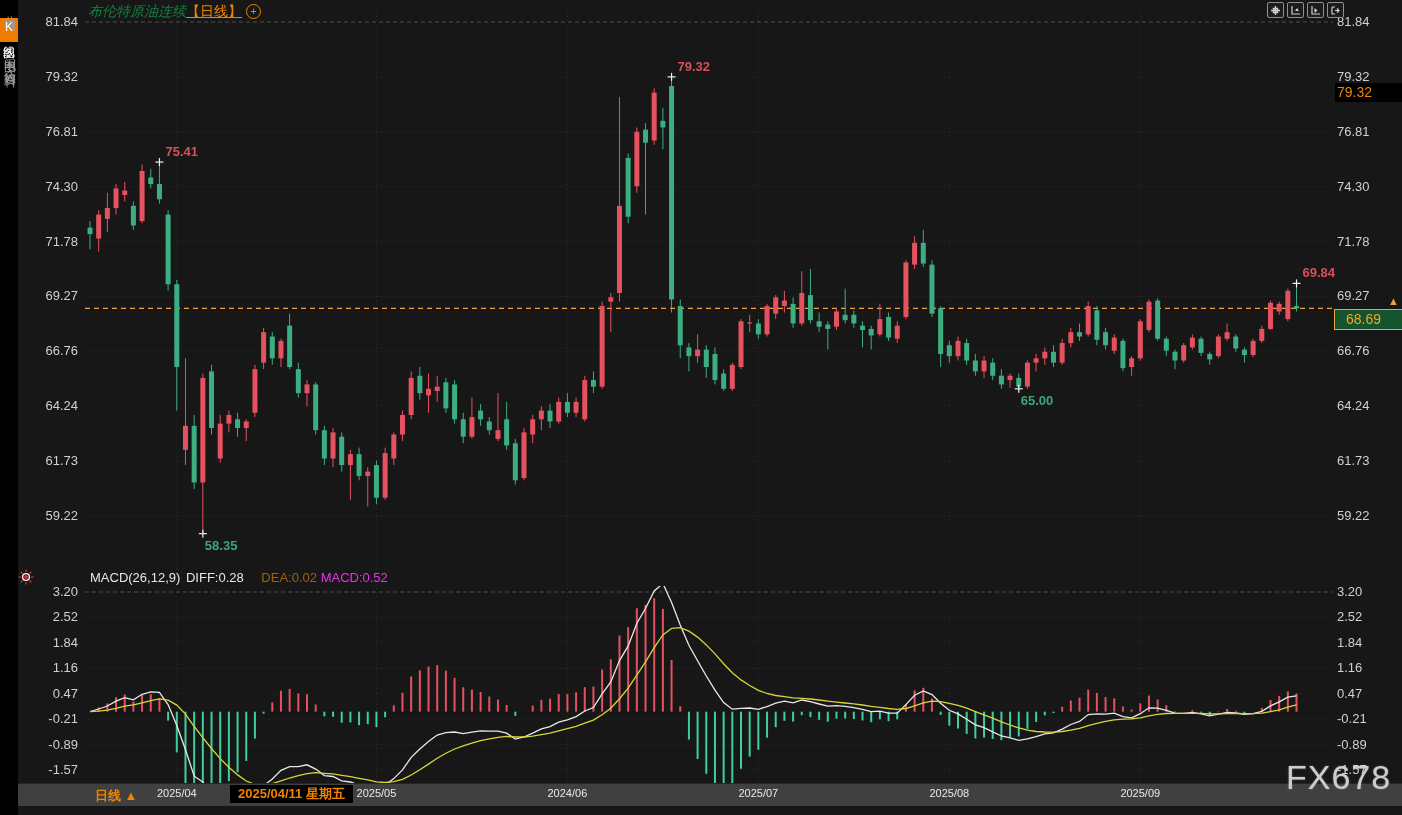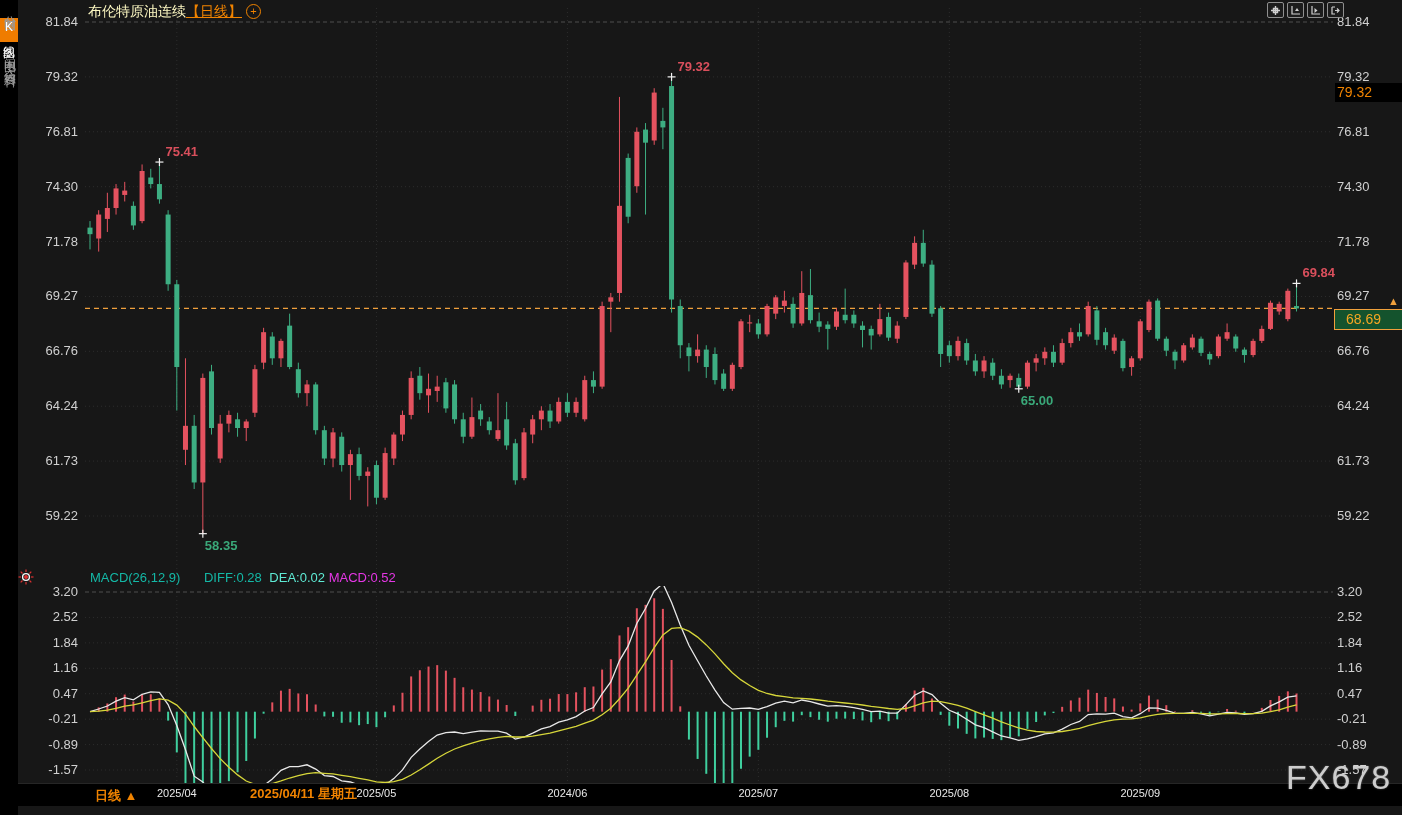--- a/index.html
+++ b/index.html
@@ -5,49 +5,49 @@
   html,body{margin:0;padding:0;background:#161616;}
   #stage{position:relative;width:1402px;height:815px;background:#171717;overflow:hidden;
          font-family:"Liberation Sans","DejaVu Sans",sans-serif;}
   
   #sidebar{position:absolute;left:0;top:0;width:18px;height:815px;background:#000;z-index:6;}
   .side-item{writing-mode:vertical-lr;text-orientation:upright;color:#9a9a9a;font-size:12px;
              letter-spacing:2px;margin:6px 0 6px 2px;cursor:pointer;line-height:16px;}
   .side-item.active{background:#ef7c00;color:#fff;margin-left:0;padding:2px 1px;}
   
   #header{position:absolute;left:88px;top:3px;z-index:5;font-size:14px;white-space:nowrap;}
-  #header .t{color:#fef9c3;}
+  #header .t{color:#15803d;font-style:italic;}
   #header .p{color:#f08300;text-decoration:underline;}
   #plus-icon{display:inline-block;width:13px;height:13px;border:1px solid #f08300;border-radius:50%;
              color:#f08300;font-size:11px;line-height:12px;text-align:center;vertical-align:1px;margin-left:4px;}
   
   #toolbar{position:absolute;left:1267px;top:2px;z-index:5;display:flex;gap:3px;}
   .tbtn{width:15px;height:14px;background:#1c1c1c;border:1px solid #8f8f8f;border-radius:2px;
         display:flex;align-items:center;justify-content:center;cursor:pointer;}
   .tbtn svg{display:block;}
   
   #macd-header{position:absolute;left:90px;top:570px;z-index:5;font-size:13px;white-space:nowrap;}
-  #macd-header .w{color:#14b8a6;}
-  #macd-header .y{color:#5eead4;margin-left:4px;}
+  #macd-header .w{color:#e5e5e5;}
+  #macd-header .y{color:#a16207;margin-left:14px;}
   #macd-header .m{color:#e536e5;}
   
   #live-icon{position:absolute;left:18px;top:569px;z-index:5;}
   
   #high-marker{position:absolute;left:1335px;top:83px;width:67px;height:19px;background:#000;
                color:#f08300;font-size:14px;line-height:19px;padding-left:2px;z-index:4;}
   #price-marker{position:absolute;left:1334px;top:309px;width:62px;height:19px;background:#14532d;
                 border:1px solid #f0a03c;color:#f5a623;font-size:14px;line-height:19px;
                 padding-left:11px;z-index:4;}
   #latest-arrow{position:absolute;left:1388px;top:295px;color:#f0a03c;font-size:11px;z-index:5;cursor:pointer;}
   
-  #bottom-bar{position:absolute;left:18px;top:783px;width:1384px;height:22px;background:#000000;
+  #bottom-bar{position:absolute;left:18px;top:783px;width:1384px;height:22px;background:#404040;
               border-top:1px solid #262626;z-index:4;}
   #period-label{position:absolute;left:77px;top:3px;color:#f08300;font-size:13px;font-weight:bold;cursor:pointer;}
   #crosshair-date{position:absolute;left:212px;top:1px;height:18px;background:#000;color:#f08300;
-                  font-size:13px;font-weight:bold;line-height:18px;padding:0 20px;}
+                  font-size:13px;font-weight:bold;line-height:18px;padding:0 8px;}
   .month-label{position:absolute;top:3px;width:70px;text-align:center;color:#e8e8e8;
                font-size:11px;font-weight:normal;}
   
   #watermark{position:absolute;left:1268px;top:758px;color:#cdcdcd;font-size:34px;z-index:7;
              letter-spacing:1px;text-shadow:0 0 2px rgba(255,255,255,.35);margin-left:18px;}
   #chart-svg{position:absolute;left:0;top:0;z-index:1;}
 </style>
 </head>
 <body>
 
@@ -598,21 +598,21 @@
     <div class="tbtn">
       <svg width="9" height="9">
           <path d="M1 1h3M1 1v7h3" stroke="#cfcfcf" stroke-width="1.2" fill="none"></path>
           <path d="M4 4.5h4M6 2.5l2 2-2 2" stroke="#cfcfcf" stroke-width="1.2" fill="none"></path>
         </svg>
     </div>
   </div>
 
   <div id="macd-header">
     <span class="w">MACD(26,12,9)</span>
-    <span class="w" style="margin-left:20px">DIFF:0.28</span>
+    <span class="w" style="margin-left:2px">DIFF:0.28</span>
     <span class="y">DEA:0.02</span>
     <span class="m">MACD:0.52</span>
   </div>
 
   <div id="live-icon">
     <svg width="16" height="16">
       <g stroke="#e03030" stroke-width="1.2">
         <line x1="8" y1="0.5" x2="8" y2="3"></line>
           <line x1="8" y1="13" x2="8" y2="15.5"></line>
         <line x1="0.5" y1="8" x2="3" y2="8"></line>

